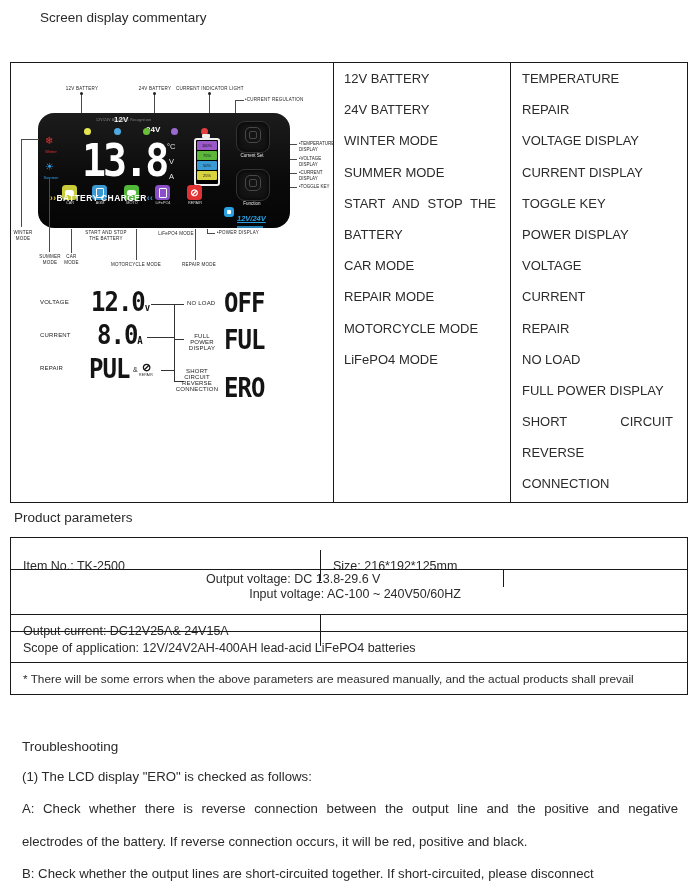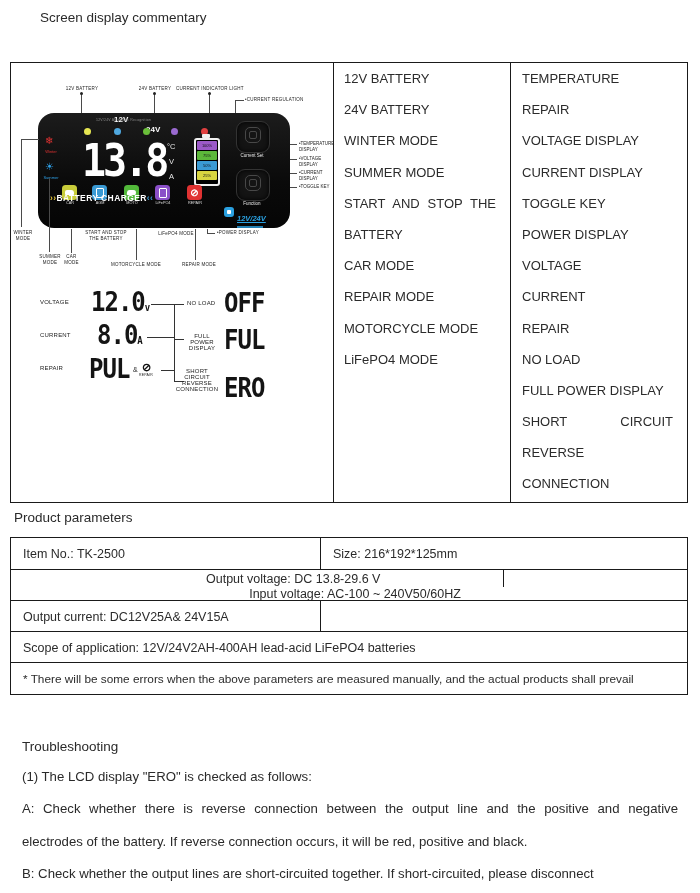--- a/index.html
+++ b/index.html
@@ -259,29 +259,29 @@
       <div class="ln">FULL POWER DISPLAY</div>
       <div class="ln j">SHORT CIRCUIT</div>
       <div class="ln">REVERSE</div>
       <div class="ln">CONNECTION</div>
     </div>
   </div>
 
   <div class="h" style="left:14px;top:510px;">Product parameters</div>
 
   <div id="ptable">
-    <div class="prow first" style="top:0;height:31px;">
+    <div class="prow first" style="top:12px;height:31px;">
       <div class="pcell pc1">Item No.: TK-2500</div>
       <div class="pcell pc2">Size: 216*192*125mm</div>
     </div>
     <div class="prow" style="top:31px;height:31px;flex-direction:column;">
       <div class="pcell pc1">Output voltage: DC 13.8-29.6 V</div>
       <div class="pcell pc2">Input voltage: AC-100 ~ 240V50/60HZ</div>
     </div>
-    <div class="prow" style="top:62px;height:31px;">
+    <div class="prow" style="top:76px;height:31px;">
       <div class="pcell pc1">Output current: DC12V25A&amp; 24V15A</div>
       <div class="pcell pc2"></div>
     </div>
     <div class="prow" style="top:93px;height:31px;">
       <div class="pcell" style="width:100%;">Scope of application: 12V/24V2AH-400AH lead-acid LiFePO4 batteries</div>
     </div>
     <div class="prow" style="top:124px;height:31px;">
       <div class="pcell" style="width:100%;font-size:11.8px;">* There will be some errors when the above parameters are measured manually, and the actual products shall prevail</div>
     </div>
   </div>

